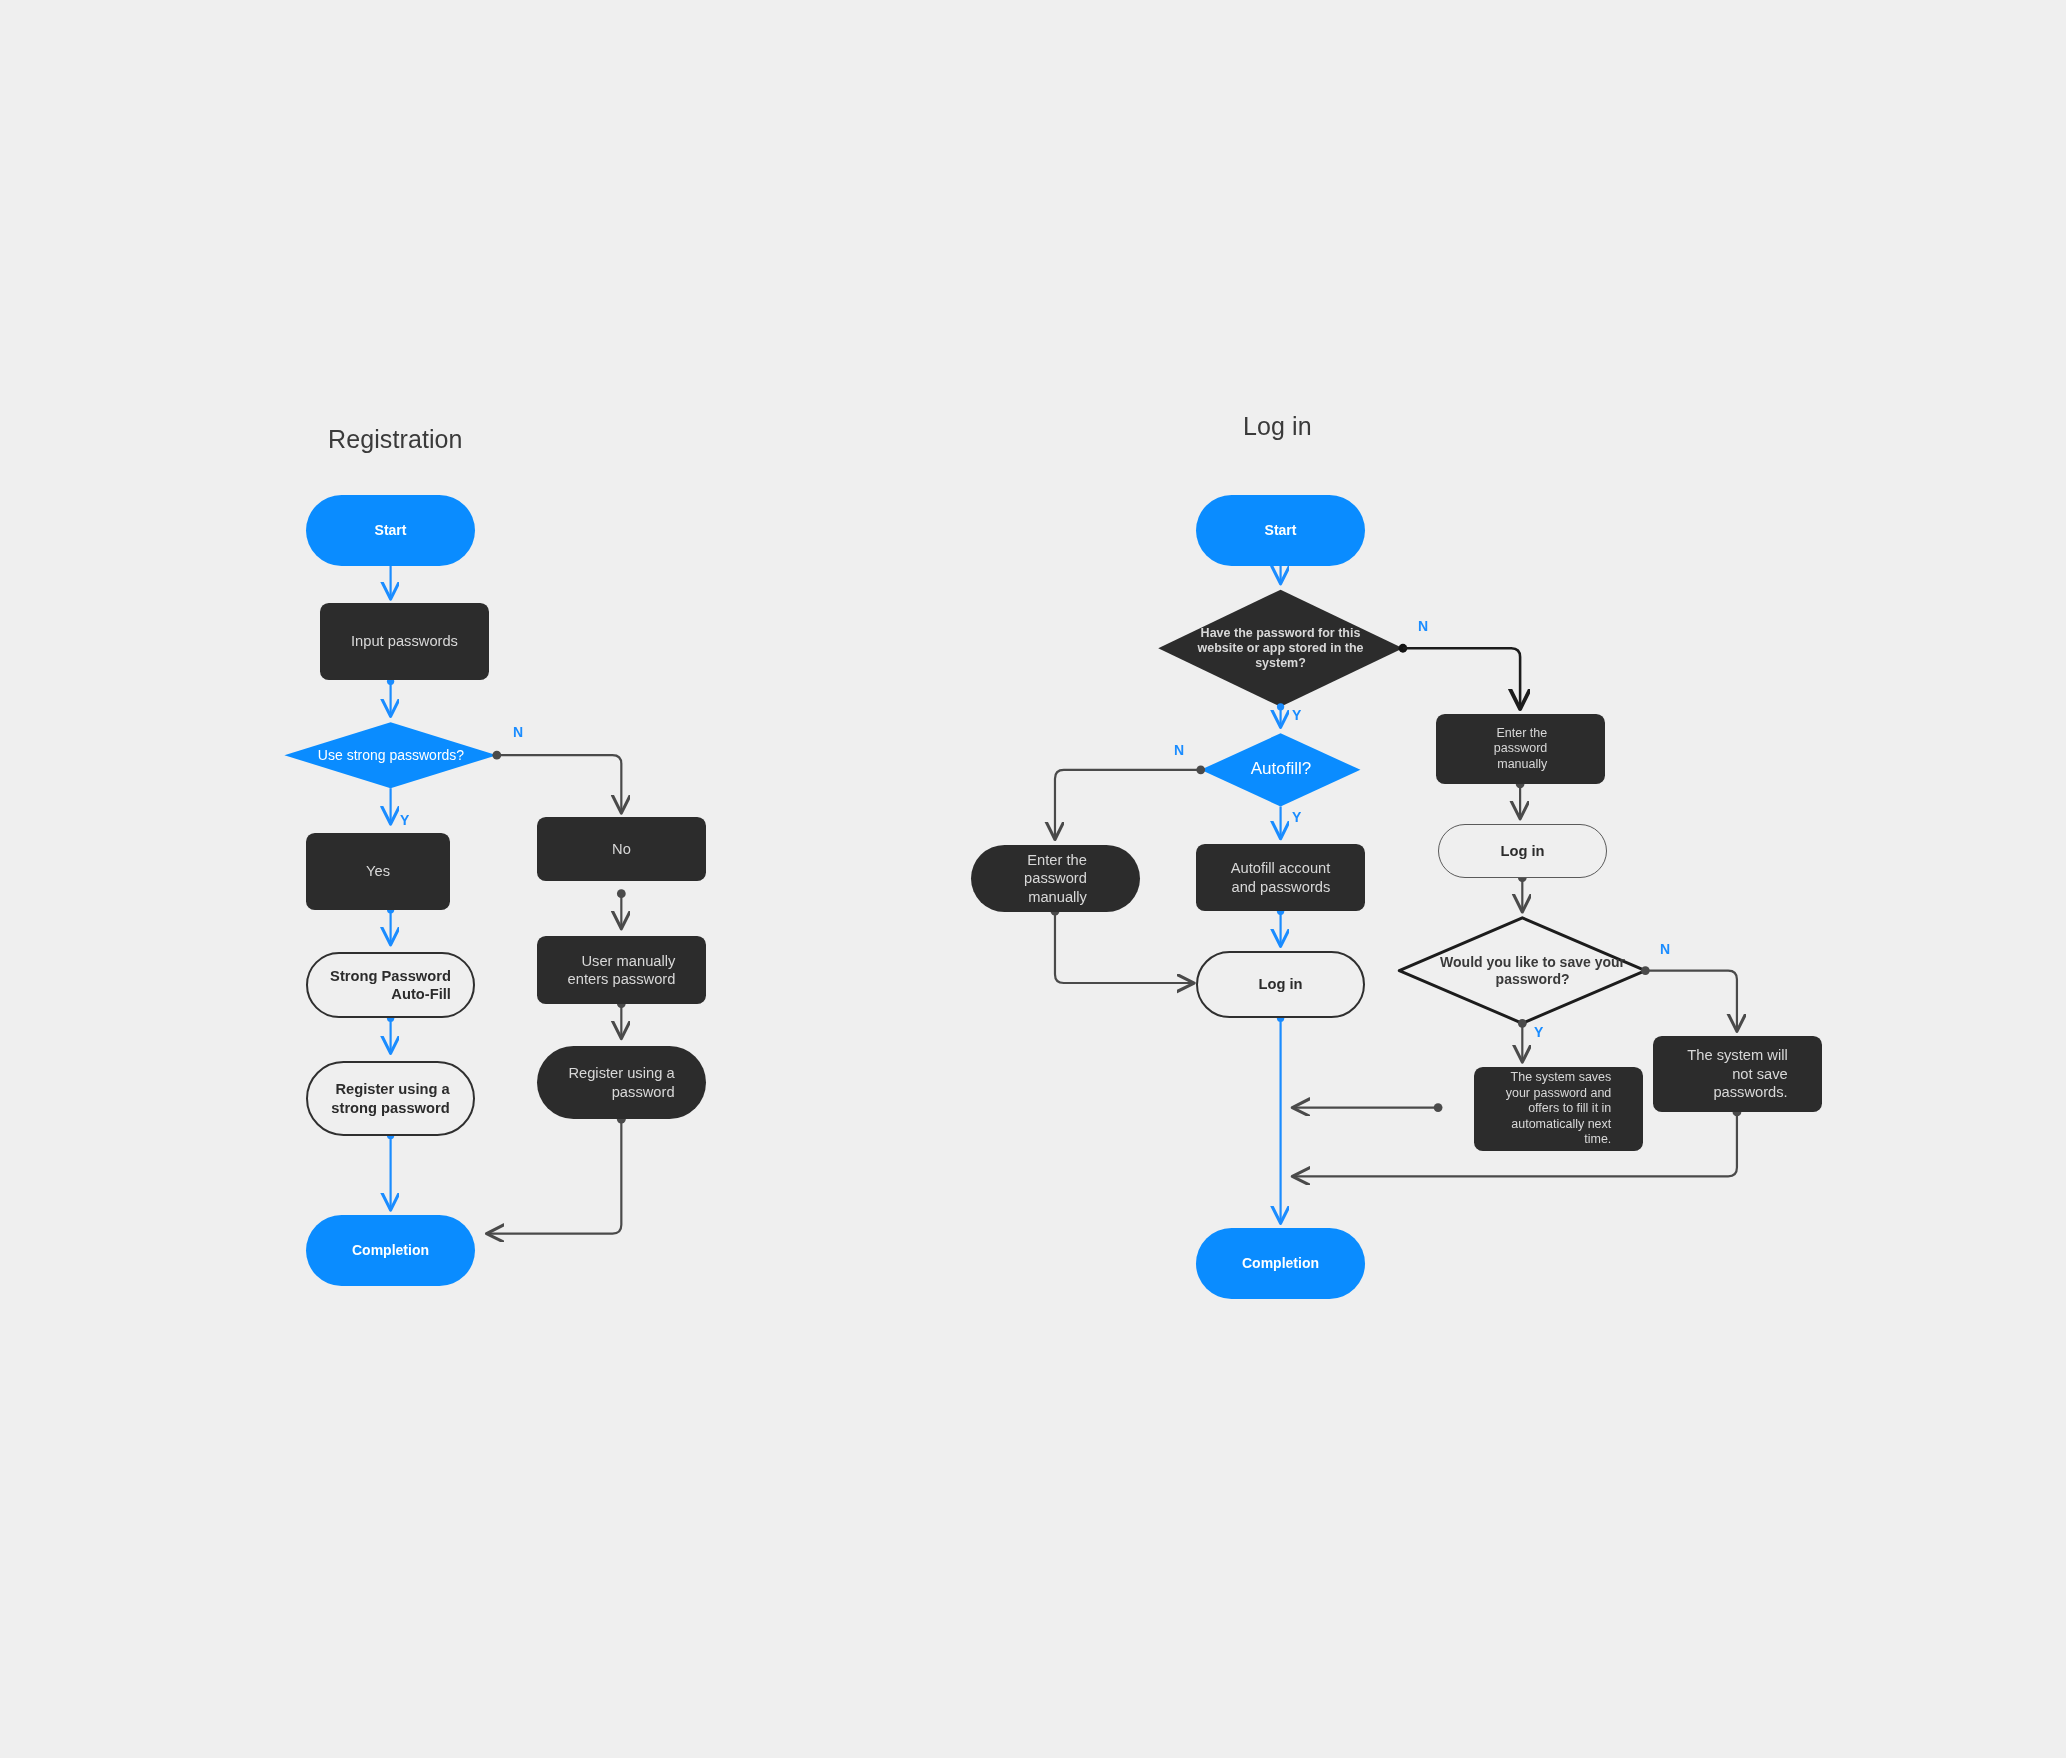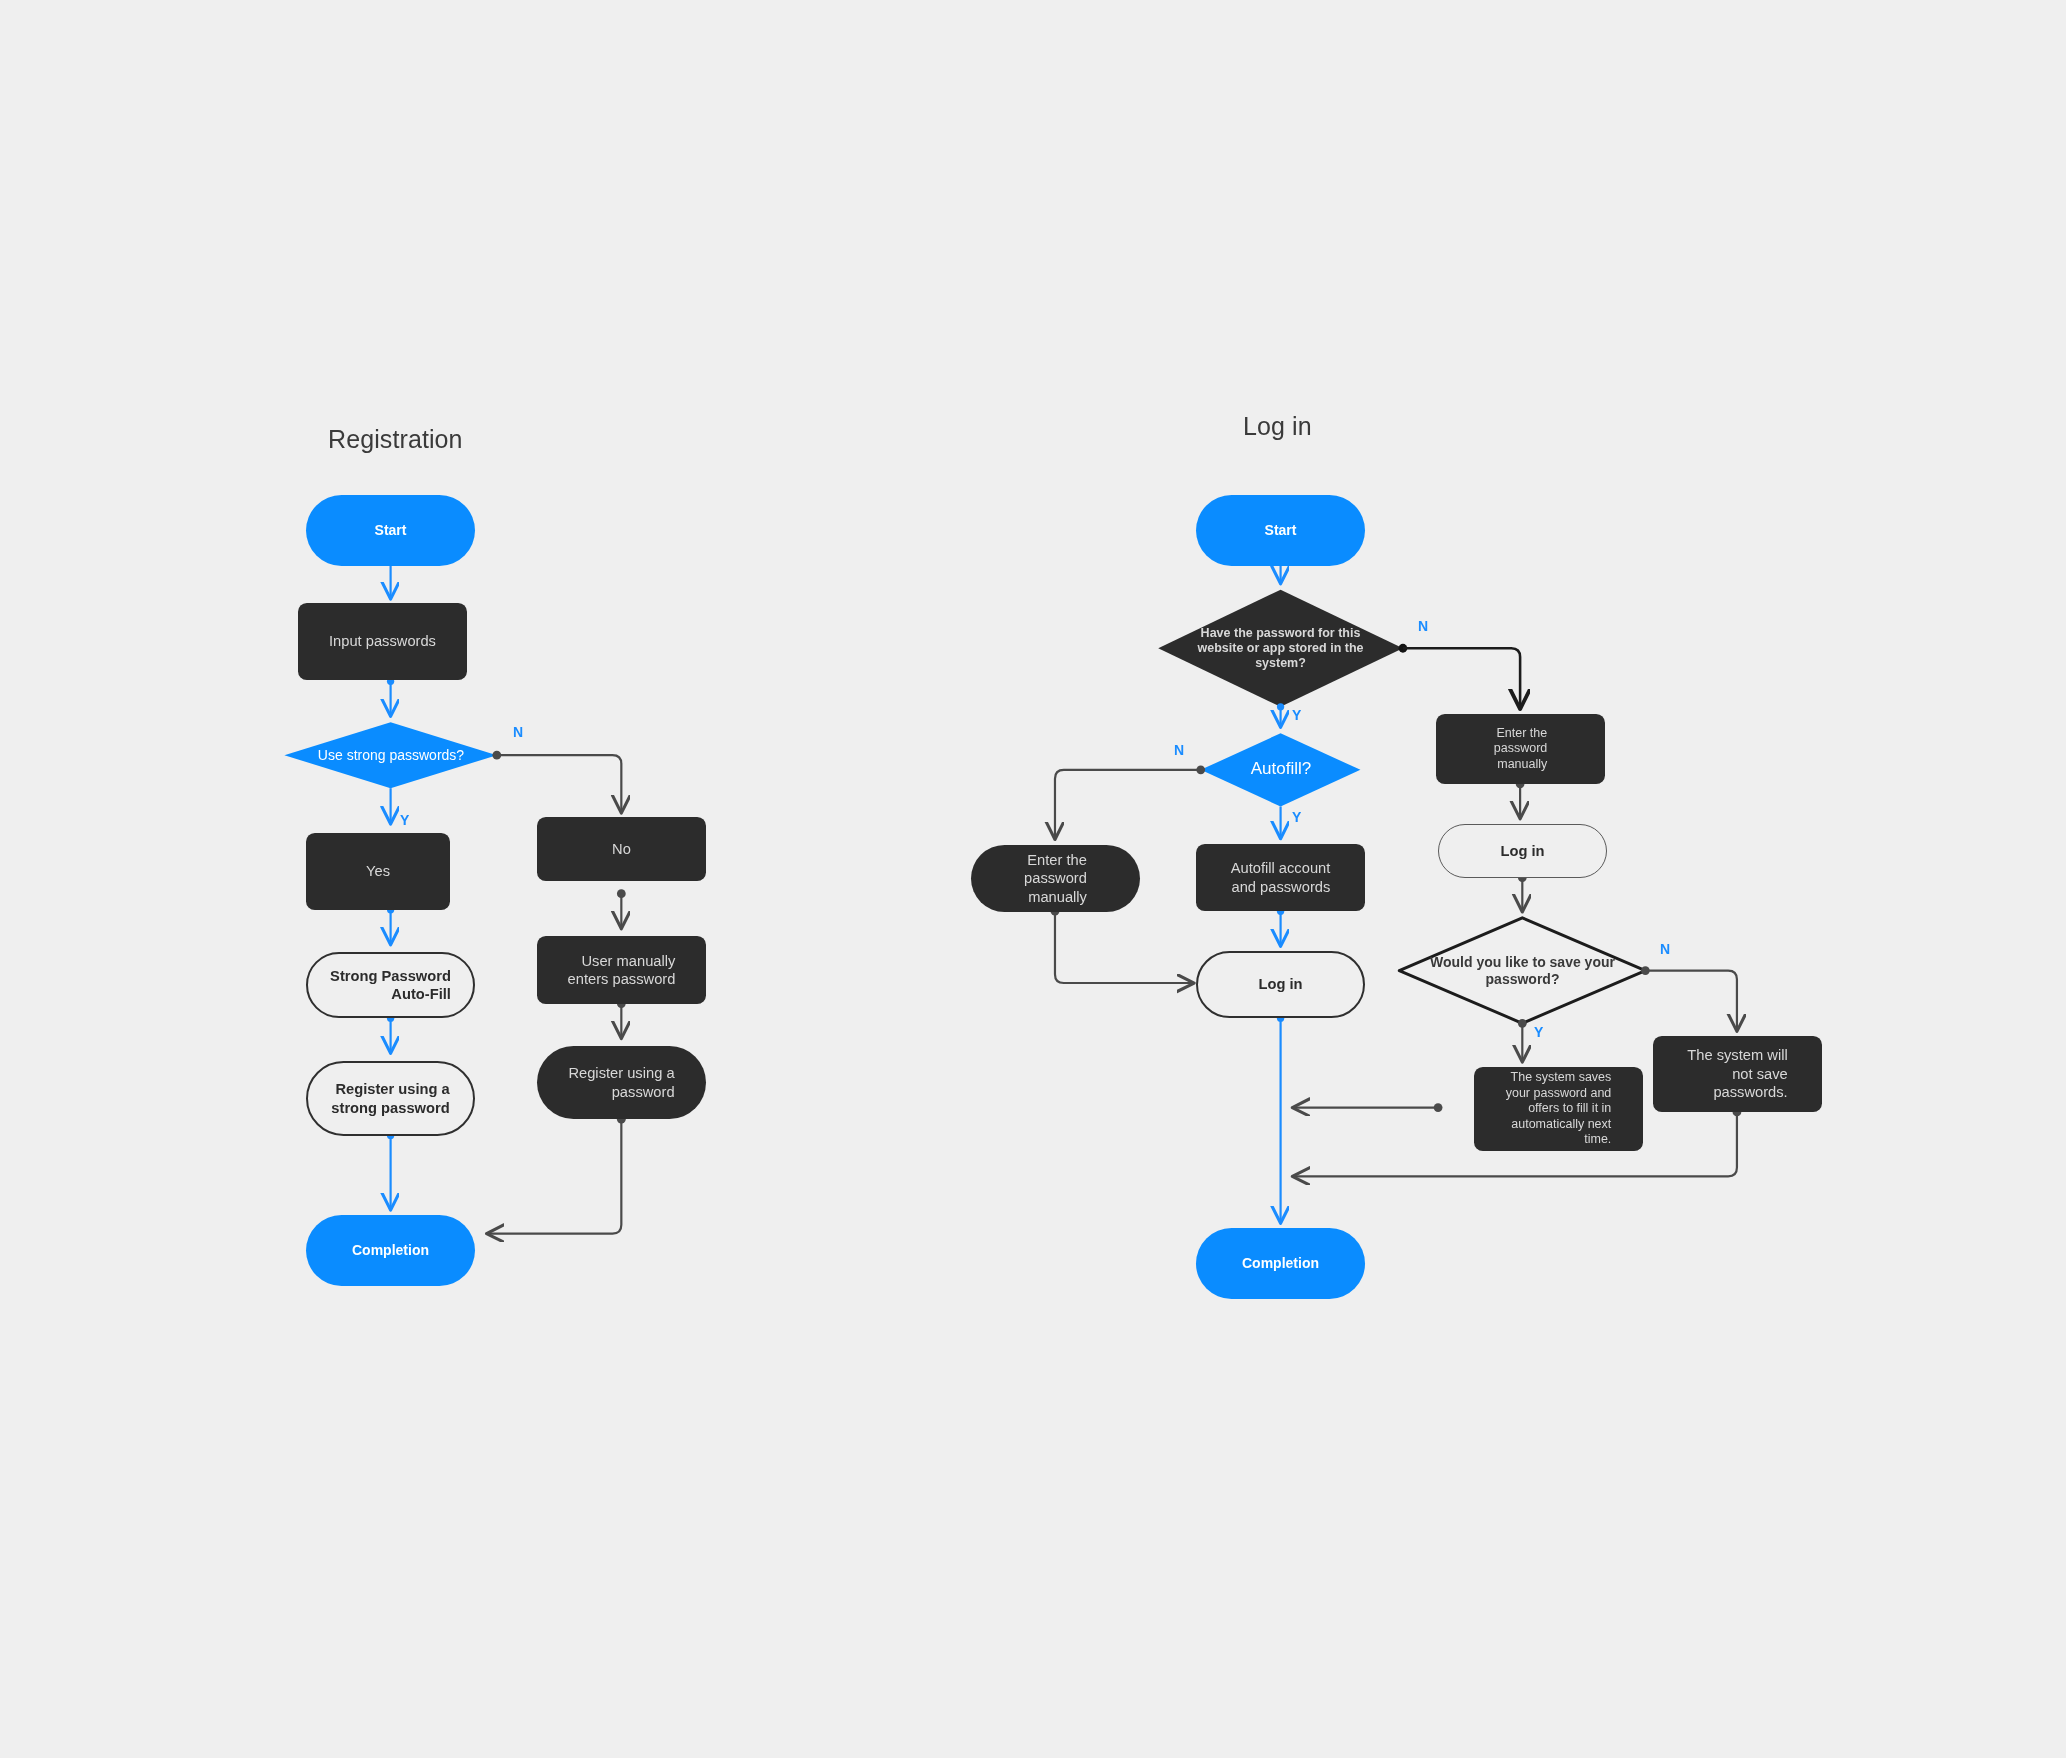--- a/index.html
+++ b/index.html
@@ -86,21 +86,21 @@
     align-items: center;
     justify-content: center;
     text-align: center;
     font-family: "Liberation Sans", sans-serif;
     line-height: 1.2;
     pointer-events: none;
   }
   .dia-blue { color: #ffffff; font-size: 14px; font-weight: 400; }
   .dia-blue.lg { font-size: 17px; }
   .dia-dark { color: #d8d8d8; font-size: 12.5px; font-weight: 700; }
-  .dia-light { color: #3a3a3a; font-size: 14px; font-weight: 700; }
+  .dia-light { color: #3a3a3a; font-size: 14px; font-weight: 700; justify-content: flex-end; }
 
   .edge-label {
     position: absolute;
     font-family: "Liberation Sans", sans-serif;
     font-size: 14px;
     color: #1a8cff;
     font-weight: 600;
   }
 </style>
 </head>
@@ -194,21 +194,21 @@
   <path d="M2371,1518 L2371,1594 Q2371,1606 2359,1606 L1764,1606" stroke="#4a4a4a" stroke-width="3" fill="none" marker-end="url(#arrGray)"></path>
 </svg>
 
 <div class="flow-title" style="left:328px; top:412px;margin-top:13px;">Registration</div>
 <div class="flow-title" style="left:1243px; top:412px;">Log in</div>
 
 <div class="node n-term" style="left:306px; top:495px; width:169px; height:71px;">
   <span class="label">Start</span>
 </div>
 
-<div class="node n-proc" style="left:298px; top:603px; width:169px; height:77px;">
+<div class="node n-proc" style="left:320px; top:603px; width:169px; height:77px;">
   <span class="label">Input passwords</span>
 </div>
 
 <div class="dia-text dia-blue" style="left:292px; top:741px; width:198px; height:29px;">
   <span>Use strong passwords?</span>
 </div>
 
 <div class="node n-proc" style="left:306px; top:833px; width:144px; height:77px;">
   <span class="label">Yes</span>
 </div>

